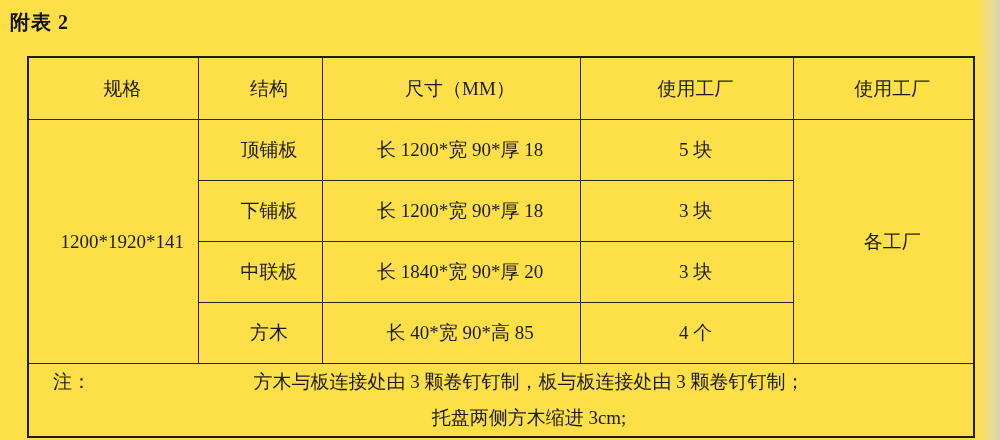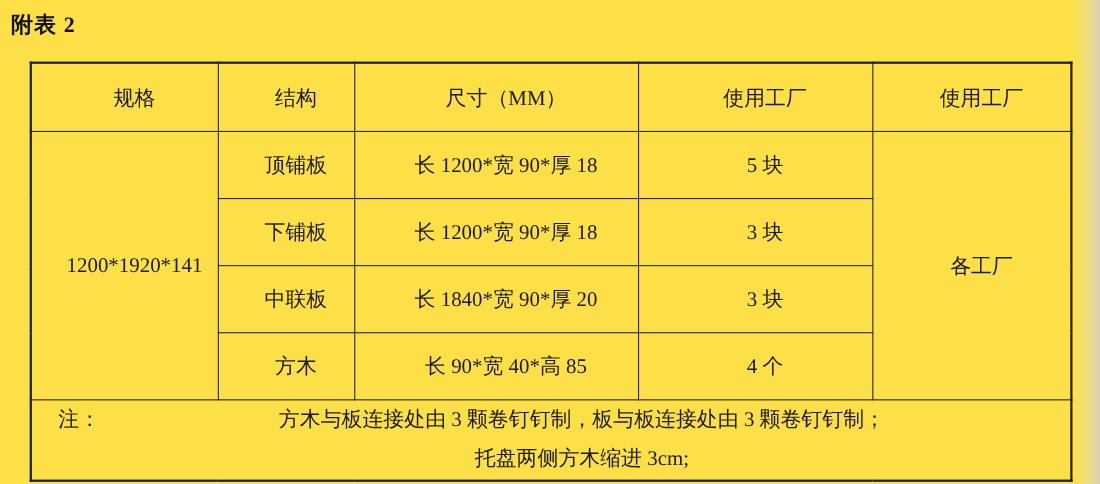--- a/index.html
+++ b/index.html
@@ -113,21 +113,21 @@
     </tr>
 
     <tr class="data-row">
       <td>中联板</td>
       <td>长 1840*宽 90*厚 20</td>
       <td>3 块</td>
     </tr>
 
     <tr class="data-row">
       <td>方木</td>
-      <td>长 90*宽 40*高 85</td>
+      <td>长 40*宽 90*高 85</td>
       <td>4 个</td>
     </tr>
 
     <tr>
       <td class="note-cell" colspan="5">
         <div class="note-wrap">
           <span class="note-label">注：</span>
           <span class="note-lines">
             <div>方木与板连接处由 3 颗卷钉钉制，板与板连接处由 3 颗卷钉钉制；</div>
             <div>托盘两侧方木缩进 3cm;</div>

